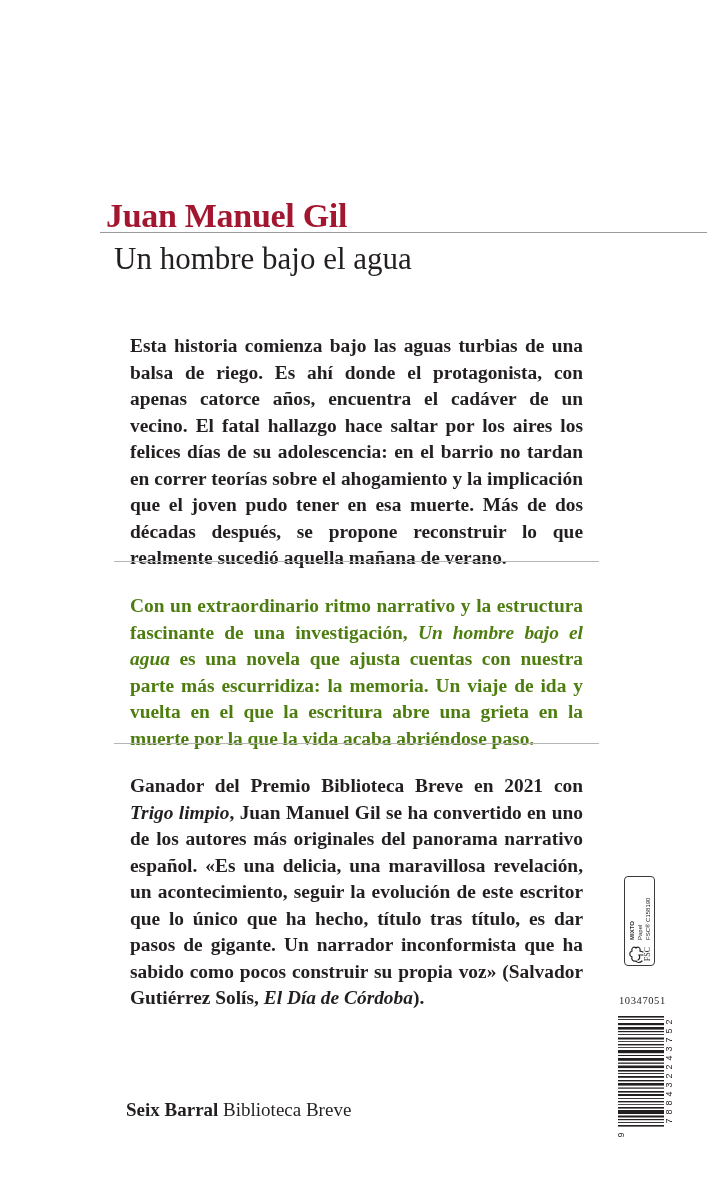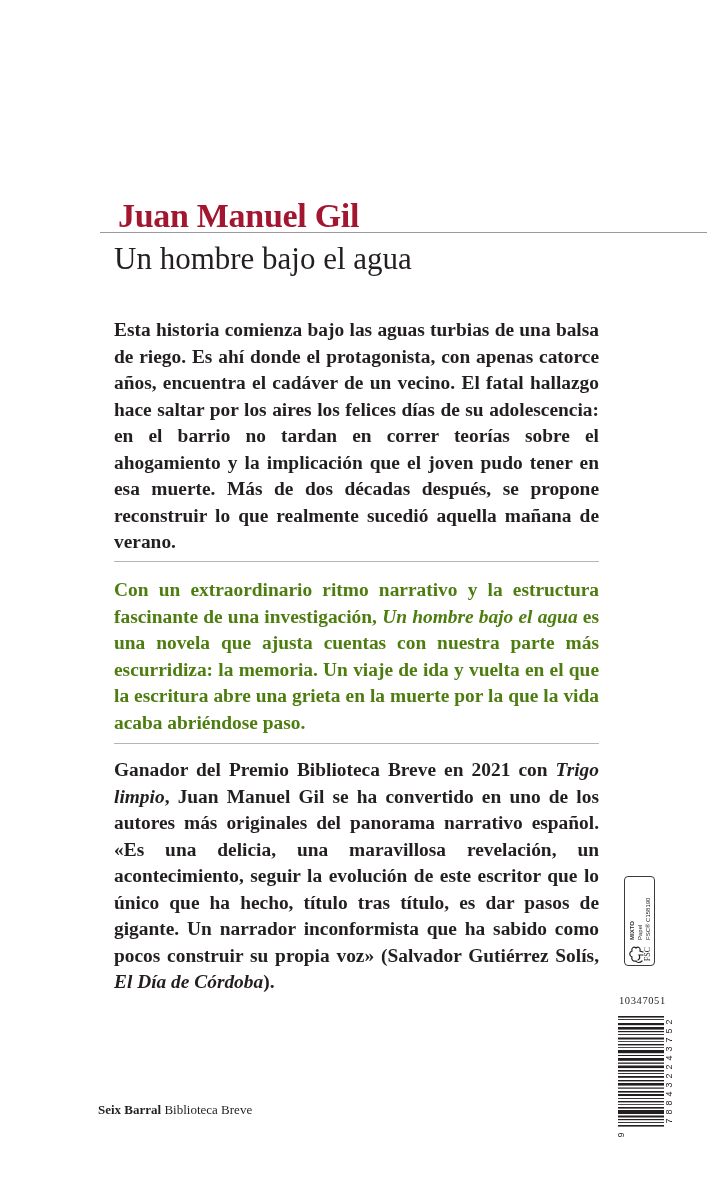--- a/index.html
+++ b/index.html
@@ -18,21 +18,21 @@
     .header-rule {
       position: absolute;
       left: 100px;
       right: 0;
       top: 232px;
       height: 1px;
       background: #9a9a9a;
     }
     .author {
       position: absolute;
-      left: 118px;
+      left: 106px;
       top: 196px;
       font-size: 34px;
       font-weight: bold;
       color: #a3162f;
       letter-spacing: -0.3px;
       line-height: 40px;
       white-space: nowrap;
     }
     .book-title {
       position: absolute;
@@ -45,21 +45,21 @@
       white-space: nowrap;
     }
     .block {
       position: absolute;
       left: 114px;
       width: 485px;
       font-size: 19.4px;
       line-height: 26.5px;
       text-align: justify;
     }
-    .block p { margin: 0; }
+    .block p { margin: 16px; }
     .synopsis {
       top: 317px;
       font-weight: bold;
       color: #231f20;
     }
     .rule {
       position: absolute;
       left: 114px;
       width: 485px;
       height: 1px;
@@ -72,23 +72,23 @@
       font-weight: bold;
       color: #4d7c0f;
     }
     .bio {
       top: 757px;
       font-weight: bold;
       color: #231f20;
     }
     .publisher {
       position: absolute;
-      left: 98px;
+      left: 126px;
       top: 1097px;
-      font-size: 13px;
+      font-size: 19px;
       line-height: 26px;
       color: #231f20;
       white-space: nowrap;
     }
     .publisher .pub-bold { font-weight: bold; }
     .fsc-box {
       position: absolute;
       left: 624px;
       top: 876px;
       width: 31px;

